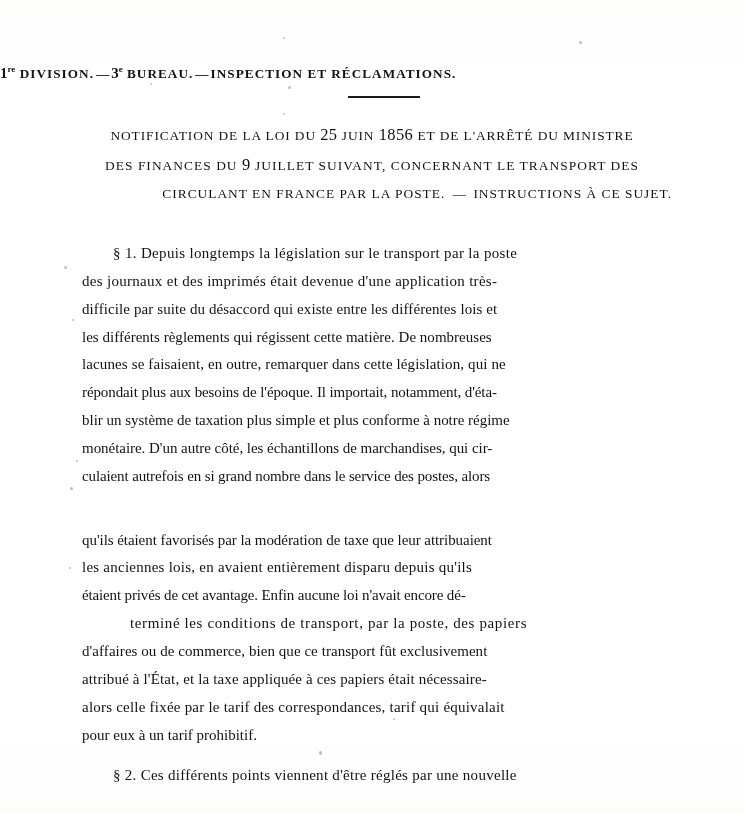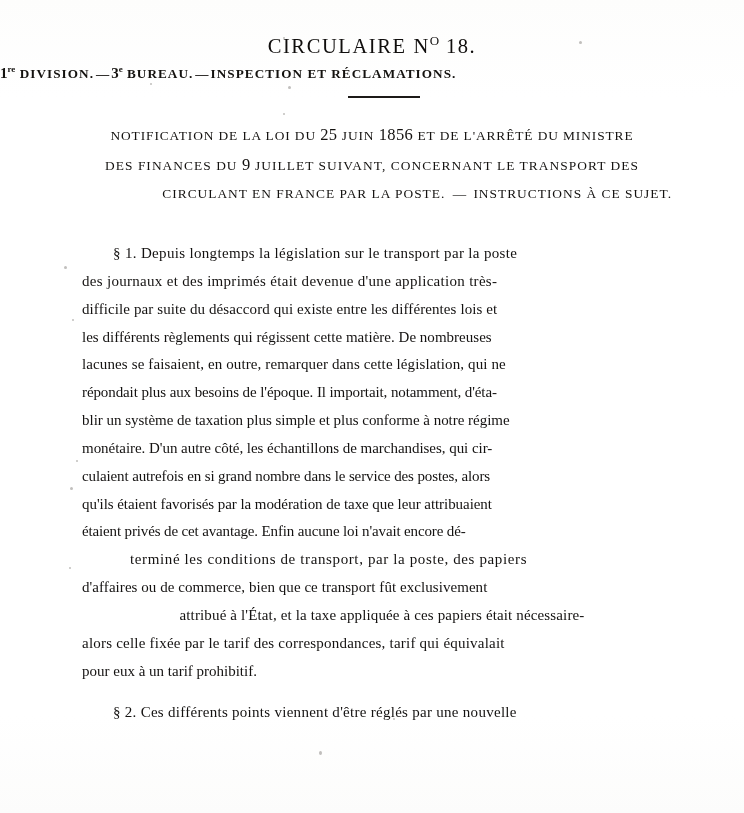--- a/index.html
+++ b/index.html
@@ -152,26 +152,26 @@
   
   .t-1  { letter-spacing: .33px; }
   .t-2  { letter-spacing: .30px; }
   .t-3  { letter-spacing: .10px; }
   .t-4  { letter-spacing: .02px; }
   .t-5  { letter-spacing: .12px; }
   .t-6  { letter-spacing: -.10px; }
   .t-7  { letter-spacing: -.02px; }
   .t-8  { letter-spacing: -.04px; }
   .t-9  { letter-spacing: -.12px; }
-  .t-10 { letter-spacing: -.06px; }
+  .t-10 { letter-spacing: -.06px; margin-top: 36px; }
   .t-11 { letter-spacing: .24px; }
   .t-12 { letter-spacing: -.14px; }
   .t-13 { letter-spacing: .62px; margin-left: 48px; }
   .t-14 { letter-spacing: .06px; }
-  .t-15 { letter-spacing: .14px; text-align: center; }
+  .t-15 { letter-spacing: .14px; }
   .t-16 { letter-spacing: .22px; }
   .t-17 { letter-spacing: .00px; }
   .t-18 { letter-spacing: .28px; }
 </style>
 </head>
 <body>
 
 <div class="page"></div>
 
 <div class="page-inner">
@@ -182,21 +182,20 @@
   <div class="speck" style="left:150px;top:83px;width:2px;height:2px;"></div>
   <div class="speck" style="left:283px;top:113px;width:2px;height:2px;"></div>
   <div class="speck" style="left:64px;top:266px;width:3px;height:3px;"></div>
   <div class="speck" style="left:72px;top:319px;width:2px;height:2px;"></div>
   <div class="speck" style="left:76px;top:460px;width:2px;height:2px;"></div>
   <div class="speck" style="left:70px;top:487px;width:3px;height:3px;"></div>
   <div class="speck" style="left:69px;top:567px;width:2px;height:2px;"></div>
   <div class="speck" style="left:393px;top:718px;width:2px;height:2px;"></div>
   <div class="speck" style="left:319px;top:751px;width:3px;height:4px;"></div>
 
-  <div class="circ-title"><span>CIRCULAIRE N</span><span class="sup">o</span><span> 18.</span></div>
 
   <div class="subhead"><span class="ord"><span>1</span><sup>re</sup></span><span> DIVISION.</span><span class="dash">—</span><span class="ord"><span>3</span><sup>e</sup></span><span> BUREAU.</span><span class="dash">—</span><span>INSPECTION ET RÉCLAMATIONS.</span></div>
 
   <div class="rule"></div>
 
   <div class="notif">
     <span class="ln l1"><span>NOTIFICATION DE LA LOI DU </span><span class="num">25</span><span> JUIN </span><span class="num">1856</span><span> ET DE L'ARRÊTÉ DU MINISTRE</span></span>
 
     <span class="ln l2"><span>DES FINANCES DU </span><span class="num">9</span><span> JUILLET SUIVANT, CONCERNANT LE TRANSPORT DES</span></span>
 
@@ -209,20 +208,21 @@
     <span class="para-line indent sect t-1">§ 1. Depuis longtemps la législation sur le transport par la poste</span>
     <span class="para-line t-2">des journaux et des imprimés était devenue d'une application très-</span>
     <span class="para-line t-3">difficile par suite du désaccord qui existe entre les différentes lois et</span>
     <span class="para-line t-4">les différents règlements qui régissent cette matière. De nombreuses</span>
     <span class="para-line t-5">lacunes se faisaient, en outre, remarquer dans cette législation, qui ne</span>
     <span class="para-line t-6">répondait plus aux besoins de l'époque. Il importait, notamment, d'éta-</span>
     <span class="para-line t-7">blir un système de taxation plus simple et plus conforme à notre régime</span>
     <span class="para-line t-8">monétaire. D'un autre côté, les échantillons de marchandises, qui cir-</span>
     <span class="para-line t-9">culaient autrefois en si grand nombre dans le service des postes, alors</span>
     <span class="para-line t-10">qu'ils étaient favorisés par la modération de taxe que leur attribuaient</span>
+    <span class="para-line t-11">les anciennes lois, en avaient entièrement disparu depuis qu'ils</span>
     <span class="para-line t-12">étaient privés de cet avantage. Enfin aucune loi n'avait encore dé-</span>
     <span class="para-line t-13">terminé les conditions de transport, par la poste, des papiers</span>
     <span class="para-line t-14">d'affaires ou de commerce, bien que ce transport fût exclusivement</span>
     <span class="para-line t-15">attribué à l'État, et la taxe appliquée à ces papiers était nécessaire-</span>
     <span class="para-line t-16">alors celle fixée par le tarif des correspondances, tarif qui équivalait</span>
     <span class="para-line t-17">pour eux à un tarif prohibitif.</span>
 
     <span class="para-line indent gap-top sect t-18">§ 2. Ces différents points viennent d'être réglés par une nouvelle</span>
 
   </div>

